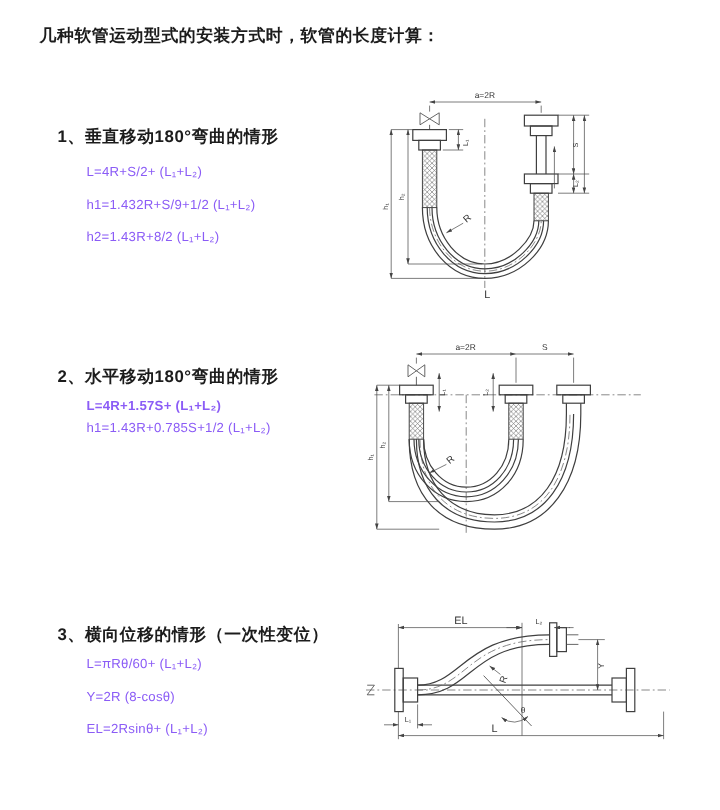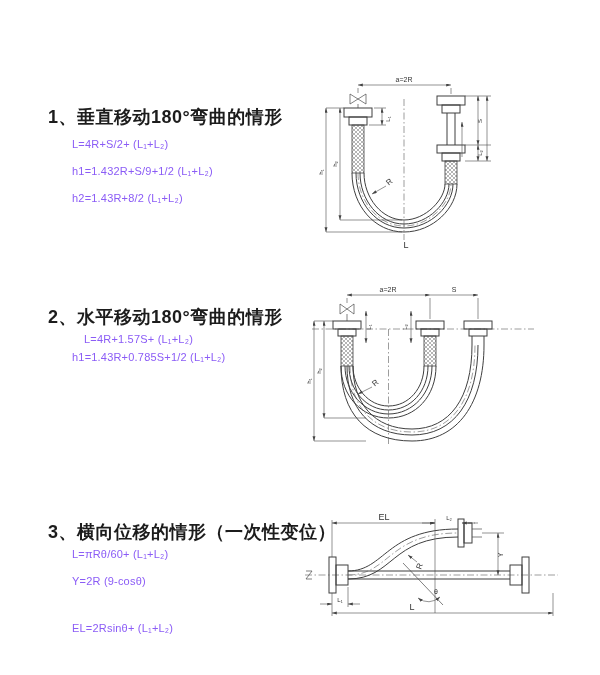--- a/index.html
+++ b/index.html
@@ -1,49 +1,50 @@
 <!DOCTYPE html>
 <html><head>
 <meta charset="utf-8">
 <style>
   html,body{margin:0;padding:0;background:#fff;}
   .sheet{position:relative;width:600px;height:675px;background:#ffffff;overflow:hidden;
          font-family:"Liberation Sans","DejaVu Sans",sans-serif;color:#1c1c1c;}
   .title{position:absolute;left:33px;top:21px;font-size:14px;font-weight:bold;letter-spacing:0.5px;}
-  .sec-heading{position:absolute;font-size:18px;font-weight:bold;letter-spacing:0.5px;white-space:nowrap;}
+  .sec-heading{position:absolute;font-size:14px;font-weight:bold;letter-spacing:0.5px;white-space:nowrap;}
   .formula{position:absolute;font-size:11px;font-weight:normal;letter-spacing:0.2px;white-space:nowrap;color:#8b5cf6;}
   svg{position:absolute;overflow:visible;}
   svg text{font-family:"Liberation Sans","DejaVu Sans",sans-serif;fill:#333;}
   .lbl7{font-size:7px;} .lbl6{font-size:6px;} .lbl8{font-size:8px;} .lbl9{font-size:9px;}
   .draw{stroke:#3f3f3f;stroke-width:1;fill:none;}
   .drawthin{stroke:#4a4a4a;stroke-width:0.7;fill:none;}
   .dim{stroke:#4a4a4a;stroke-width:0.6;fill:none;}
   .cl{stroke:#5a5a5a;stroke-width:0.6;fill:none;stroke-dasharray:7 2.5 1.5 2.5;}
   .dash{stroke:#4a4a4a;stroke-width:0.6;fill:none;stroke-dasharray:4 2;}
   .braidrect{stroke:#3f3f3f;stroke-width:0.8;}
 </style>
 </head>
 <body>
 
 <div class="sheet">
 
+  <div class="title">几种软管运动型式的安装方式时，软管的长度计算：</div>
 
   <div class="sec-heading" style="left:48px;top:105px;">1、垂直移动180°弯曲的情形</div>
   <div class="formula" style="left:72px;top:138px;">L=4R+S/2+ (L₁+L₂)</div>
   <div class="formula" style="left:72px;top:165px;">h1=1.432R+S/9+1/2 (L₁+L₂)</div>
   <div class="formula" style="left:72px;top:192px;">h2=1.43R+8/2 (L₁+L₂)</div>
 
   <div class="sec-heading" style="left:48px;top:305px;">2、水平移动180°弯曲的情形</div>
-  <div class="formula" style="left:84px;top:333px;">L=4R+1.57S+ (L₁+L₂)</div>
+  <div class="formula" style="left:72px;top:333px;font-weight:bold;">L=4R+1.57S+ (L₁+L₂)</div>
   <div class="formula" style="left:72px;top:351px;">h1=1.43R+0.785S+1/2 (L₁+L₂)</div>
 
   <div class="sec-heading" style="left:48px;top:520px;">3、横向位移的情形（一次性变位）</div>
   <div class="formula" style="left:72px;top:548px;">L=πRθ/60+ (L₁+L₂)</div>
-  <div class="formula" style="left:72px;top:575px;">Y=2R (9-cosθ)</div>
-  <div class="formula" style="left:72px;top:602px;margin-top:20px;">EL=2Rsinθ+ (L₁+L₂)</div>
+  <div class="formula" style="left:72px;top:575px;">Y=2R (8-cosθ)</div>
+  <div class="formula" style="left:72px;top:602px;">EL=2Rsinθ+ (L₁+L₂)</div>
 
   <svg style="left:312px;top:72px;" width="225" height="185" viewBox="0 0 225 185">
     <defs>
       <marker id="d1a" markerWidth="9" markerHeight="6" refX="8" refY="2.5" orient="auto-start-reverse">
         <path d="M0,0 L8,2.5 L0,5 Z" fill="#444"></path>
       </marker>
       <pattern id="d1braid" patternUnits="userSpaceOnUse" width="4" height="4">
         <path d="M0,4 L4,0 M0,0 L4,4" stroke="#6a6a6a" stroke-width="0.5"></path>
       </pattern>
     </defs>

